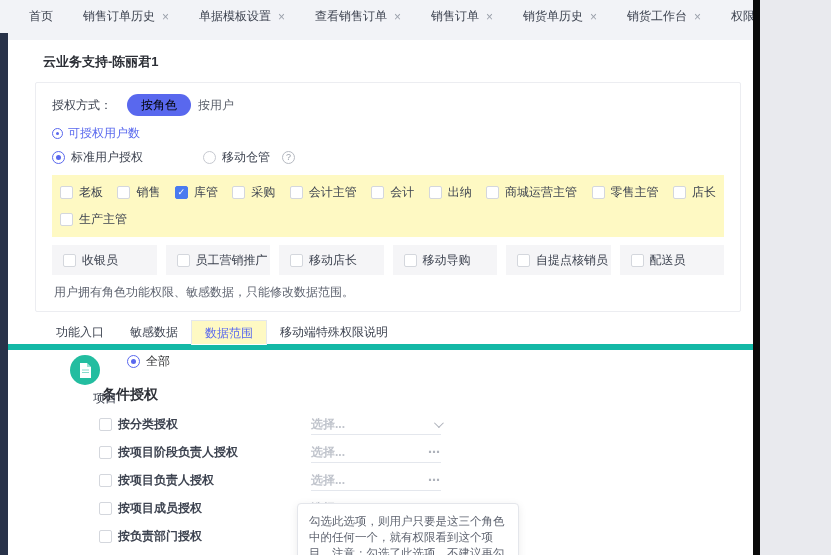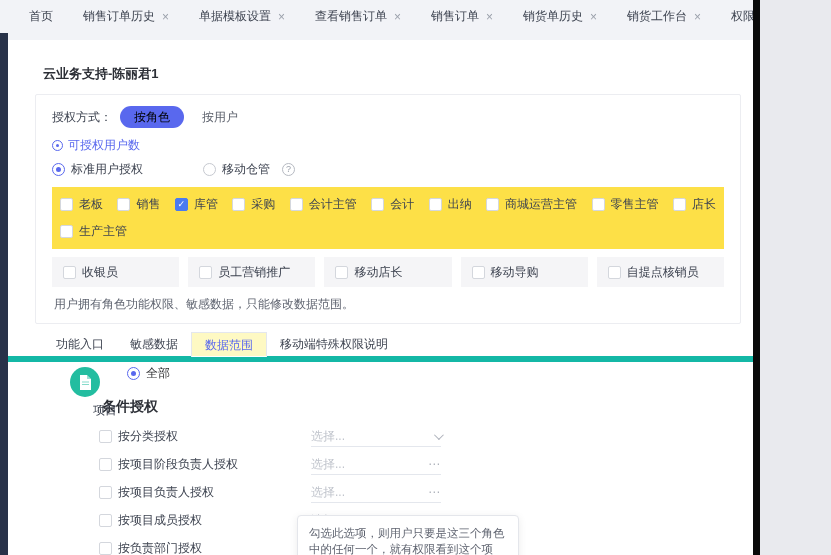--- a/index.html
+++ b/index.html
@@ -13,42 +13,42 @@
 
   
   .top-area { position:absolute; left:0; top:0; right:7px; height:40px; background:#f2f3f7; }
   .tabbar { display:flex; align-items:center; height:33px; padding-left:14px; }
   .tab { display:flex; align-items:center; gap:7px; padding:0 15px; height:26px; color:#3d4350; cursor:pointer; white-space:nowrap; }
   .tab .tab-close { color:#9ba0ab; font-size:12px; line-height:1; }
   .tab.active { background:#5968ee; border-radius:3px; color:#fff; }
 
   
   .main { position:absolute; left:8px; top:40px; right:7px; bottom:0; background:#fff; padding:13px 12px 0 27px; overflow:hidden; }
-  .page-title { font-size:13px; font-weight:bold; color:#2c2f36; padding-left:8px;margin-top:12px; }
+  .page-title { font-size:13px; font-weight:bold; color:#2c2f36; padding-left:8px; }
 
   .auth-box { border:1px solid #ecedf1; border-radius:2px; margin-top:11px; padding:10px 16px 10px 16px; }
-  .row { display:flex; align-items:center; }
+  .row { display:flex; align-items:center;gap:7px; }
   .auth-mode-row { height:24px; }
   .field-label { color:#3d4350; margin-right:8px; }
   .pill { background:#5968ee; color:#000000; border-radius:11px; height:22px; line-height:22px; padding:0 14px; cursor:pointer; }
-  .plain-opt { margin-left:18px; color:#5a5f6a; cursor:pointer; }
+  .plain-opt { color:#5a5f6a; cursor:pointer; }
 
   .link-row { margin-top:8px; height:16px; gap:5px; color:#5968ee; cursor:pointer; }
   .ring-icon { width:11px; height:11px; border:1px solid #5968ee; border-radius:50%; position:relative; display:inline-block; }
   .ring-icon::after { content:""; position:absolute; left:3px; top:3px; width:3px; height:3px; background:#5968ee; border-radius:50%; }
 
   .radio-row { margin-top:8px; height:16px; gap:6px; }
   .radio { width:13px; height:13px; border:1px solid #c6c9d0; border-radius:50%; background:#fff; position:relative; flex:0 0 auto; }
   .radio.selected { border-color:#5968ee; }
   .radio.selected::after { content:""; position:absolute; left:3px; top:3px; width:5px; height:5px; border-radius:50%; background:#5968ee; }
   .radio-label { color:#3d4350; margin-right:54px; cursor:pointer; }
   .radio-label.second { margin-right:6px; }
   .help-icon { width:13px; height:13px; border:1px solid #b6bac2; border-radius:50%; color:#9aa0aa; font-size:9px; line-height:11px; text-align:center; display:inline-block; }
 
-  .roles-panel { background:#fde047; margin-top:10px; padding:9px 8px; }
+  .roles-panel { background:#fef9c3; margin-top:10px; padding:9px 8px; }
   .roles-line1 { display:flex; justify-content:space-between; align-items:center; }
   .roles-line2 { margin-top:10px; display:flex; }
   .chk-item { display:flex; align-items:center; gap:6px; white-space:nowrap; cursor:pointer; color:#3d4350; }
   .checkbox { width:13px; height:13px; border:1px solid #d4d7dd; border-radius:2px; background:#fff; flex:0 0 auto; display:flex; align-items:center; justify-content:center; }
   .checkbox.checked { background:#4a7bf0; border-color:#4a7bf0; color:#fff; font-size:9px; font-weight:bold; }
   .check-glyph { line-height:1; }
 
   .roles2-row { display:flex; gap:9px; margin-top:8px; }
   .role-box { flex:1; background:#f5f5f7; height:30px; display:flex; align-items:center; padding-left:11px; }
 
@@ -61,21 +61,21 @@
 
   
   .detail-body { position:relative; height:234px; }
   .module-col { position:absolute; left:18px; top:5px; width:64px; text-align:right; }
   .module-icon { width:30px; height:30px; border-radius:50%; background:#23bda0; margin:0 auto; display:flex; align-items:center; justify-content:center; }
   .module-label { margin-top:5px; color:#3d4350; }
 
   .form-col { margin-left:62px; padding-top:3px; }
   .scope-row { display:flex; align-items:center; gap:6px; margin-left:30px; height:16px; }
   .cond-heading { font-weight:bold; color:#2c2f36; margin:16px 0 0 5px; }
-  .cond-row { position:relative; display:flex; align-items:center; gap:6px; margin:13px 0 0 2px; height:15px; width:460px; }
+  .cond-row { position:relative; display:flex; align-items:center; gap:6px; margin:13px 0 0 2px; height:15px; width:460px;font-weight:bold; }
   .cond-label { color:#3d4350; cursor:pointer; }
   .cond-select { position:absolute; left:212px; top:-3px; width:130px; height:21px; border-bottom:1px solid #e4e7ed; display:flex; align-items:center; justify-content:space-between; cursor:pointer; }
   .select-placeholder { color:#c0c4cc; }
   .chevron-down { width:7px; height:7px; border-right:1px solid #aeb2bb; border-bottom:1px solid #aeb2bb; transform:rotate(45deg) translateY(-2px); }
   .ellipsis-glyph { color:#aeb2bb; letter-spacing:1px; }
 
   .tooltip-box { position:absolute; left:262px; top:153px; width:222px; background:#fff; border:1px solid #e4e6eb; border-radius:4px; box-shadow:0 2px 8px rgba(0,0,0,.08); padding:9px 11px; color:#5f6470; font-size:11.5px; line-height:16px; z-index:3; }
 </style>
 </head>
 <body>
@@ -216,20 +216,24 @@
           <span class="checkbox"></span>
           <span>移动店长</span>
         </label>
         <label class="role-box chk-item">
           <span class="checkbox"></span>
           <span>移动导购</span>
         </label>
         <label class="role-box chk-item">
           <span class="checkbox"></span>
           <span>自提点核销员</span>
+        </label>
+        <label class="role-box chk-item">
+          <span class="checkbox"></span>
+          <span>配送员</span>
         </label>
       </div>
 
       <p class="note">用户拥有角色功能权限、敏感数据，只能修改数据范围。</p>
     </section>
 
     <nav class="detail-tabs">
       <div class="dtab">功能入口</div>
       <div class="dtab">敏感数据</div>
       <div class="dtab active">数据范围</div>

